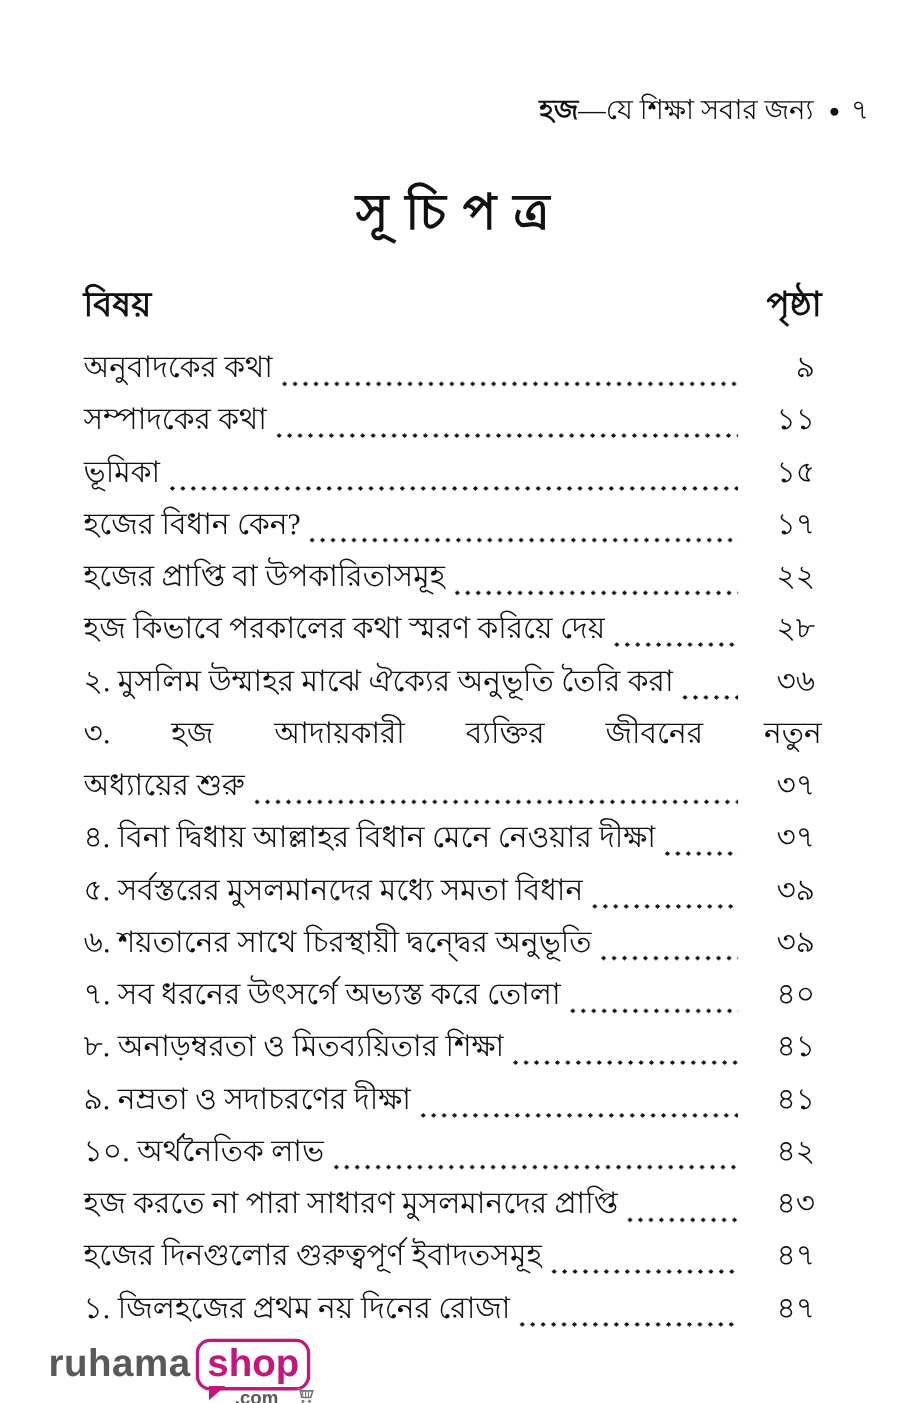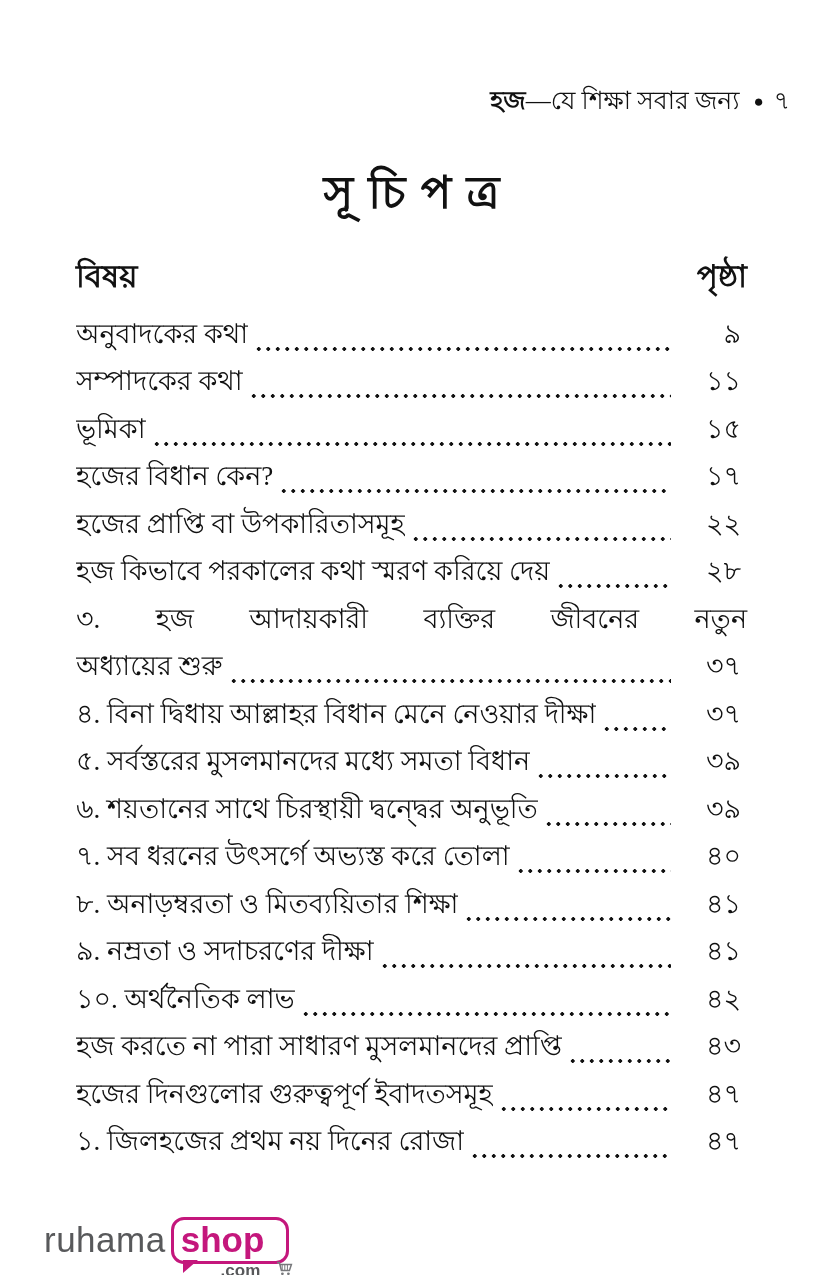--- a/index.html
+++ b/index.html
@@ -55,28 +55,28 @@
     background-position:left bottom;
   }
   .row .pg{flex:0 0 62px;text-align:right;padding-right:6px;white-space:nowrap;}
   
   .logo{
     position:absolute;left:44px;top:1202px;
     display:flex;align-items:center;
     font-family:"Liberation Sans","DejaVu Sans",sans-serif;
   }
   .logo .brand-left{
-    color:var(--gray);font-size:35px;font-weight:normal;letter-spacing:.5px;text-align:center;
+    color:var(--gray);font-size:35px;font-weight:bold;letter-spacing:.5px;text-align:center;
   }
   .shopwrap{position:relative;margin-left:5px;}
   .shopbox{
     position:relative;
     border:3.5px solid var(--pink);
     border-radius:13px;
-    padding:0 22px 2px 7px;
+    padding:0 7px 2px 7px;
     color:var(--pink);font-size:35px;font-weight:bold;
     background:#fff;
   }
   .shopbox::after{ 
     content:"";position:absolute;left:9px;bottom:-12px;
     width:0;height:0;
     border-top:13px solid var(--pink);
     border-right:15px solid transparent;
   }
   .comline{
@@ -125,20 +125,25 @@
       </div>
       <div class="row">
         <span class="t">হজের প্রাপ্তি বা উপকারিতাসমূহ</span>
         <span class="dots"></span>
         <span class="pg">২২</span>
       </div>
       <div class="row">
         <span class="t">হজ কিভাবে পরকালের কথা স্মরণ করিয়ে দেয়</span>
         <span class="dots"></span>
         <span class="pg">২৮</span>
+      </div>
+      <div class="row">
+        <span class="t">২. মুসলিম উম্মাহর মাঝে ঐক্যের অনুভূতি তৈরি করা</span>
+        <span class="dots"></span>
+        <span class="pg">৩৬</span>
       </div>
       <div class="row">
         <span class="jtext">৩. হজ আদায়কারী ব্যক্তির জীবনের নতুন</span>
       </div>
       <div class="row">
         <span class="t">অধ্যায়ের শুরু</span>
         <span class="dots"></span>
         <span class="pg">৩৭</span>
       </div>
       <div class="row">

